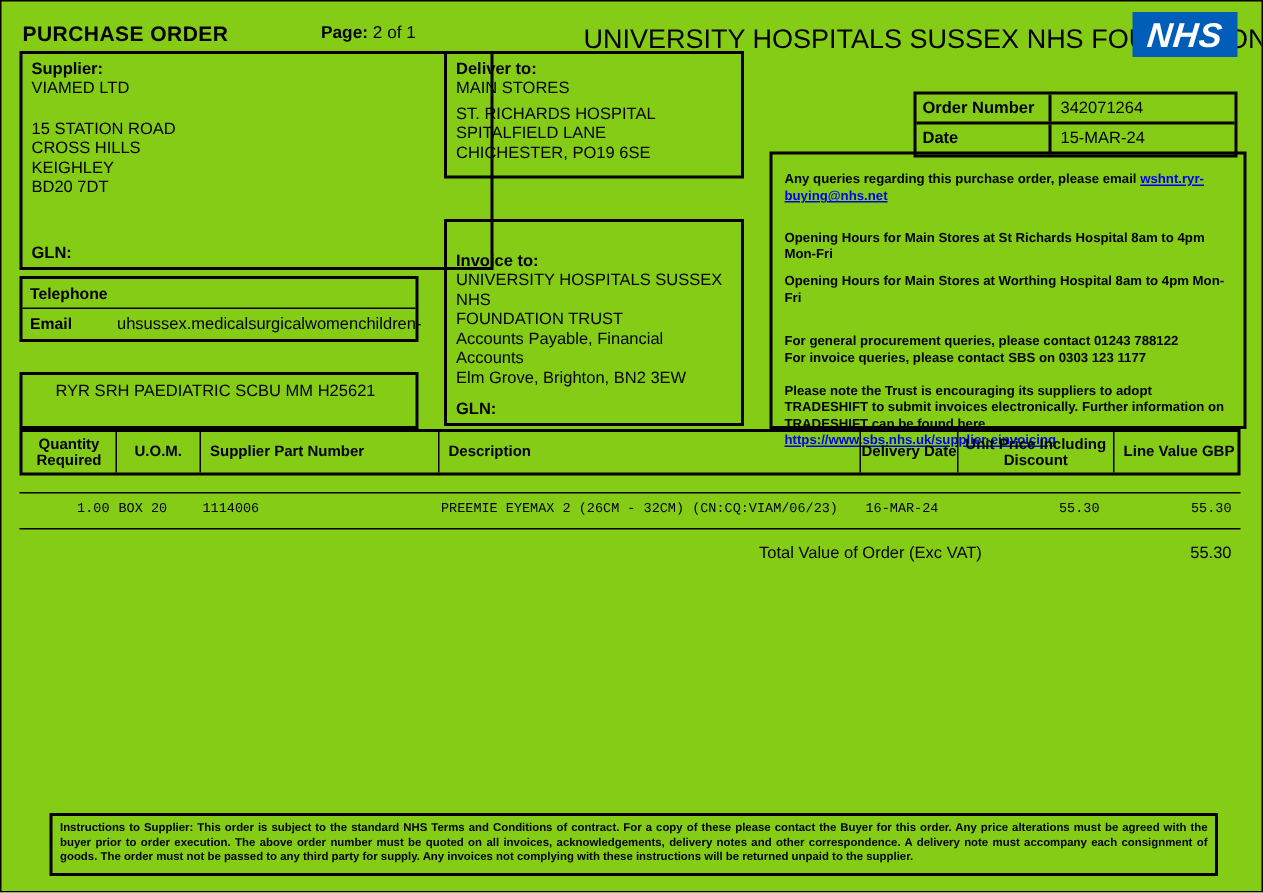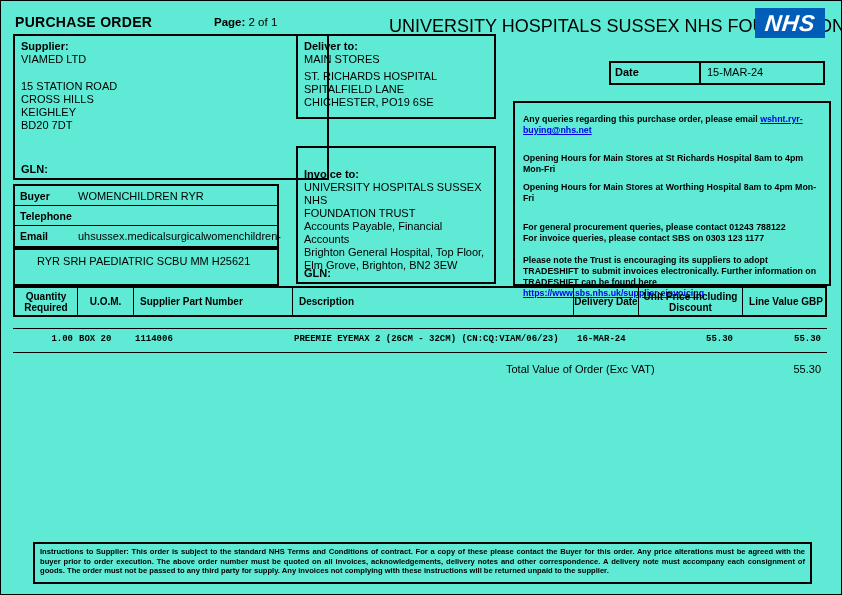--- a/index.html
+++ b/index.html
@@ -1,18 +1,18 @@
 <!DOCTYPE html>
 <html><head>
 <meta charset="utf-8">
 <style>
   * { box-sizing: border-box; }
   html,body { margin:0; padding:0; background:#fff; }
   .page {
-    position:relative; width:842px; height:595px; background:#5eead4;
+    position:relative; width:842px; height:595px; background:#84cc16;
     border:1px solid #000; overflow:hidden;
     font-family:"Liberation Sans", sans-serif; color:#000;
   }
   .abs { position:absolute; }
   .box { position:absolute; border:2px solid #000; }
 
   
   .po-title { left:14px; top:13px; font-size:14px; font-weight:bold; letter-spacing:.3px; }
   .page-info { left:213px; top:15px; font-size:11.5px; }
   .page-info b { font-weight:bold; }
@@ -76,21 +76,21 @@
   .w-part { flex:0 0 159px; }
   .w-desc { flex:0 0 281px; }
   .w-del  { flex:0 0 65px; }
   .w-unit { flex:0 0 104px; }
   .w-line { flex:0 0 86px; }
 
   .rule { position:absolute; left:12px; width:814px; height:0; border-top:1px solid #000; }
   .rule-1 { top:327px; }
   .rule-2 { top:351px; }
 
-  .mono { font-family:"Liberation Mono", "DejaVu Sans Mono", monospace; font-size:9px; white-space:nowrap;font-weight:bold; }
+  .mono { font-family:"Liberation Mono", "DejaVu Sans Mono", monospace; font-size:9px; white-space:nowrap; }
   .cell-qty  { left:12px;  top:333px; width:60px; text-align:right; }
   .cell-uom  { left:78px;  top:333px; }
   .cell-part { left:134px; top:333px; }
   .cell-desc { left:293px; top:333px; }
   .cell-del  { left:576px; top:333px; }
   .cell-unit { left:640px; top:333px; width:92px; text-align:right; }
   .cell-line { left:734px; top:333px; width:86px; text-align:right; }
 
   .total-label { left:505px; top:362px; font-size:11px; }
   .total-value { left:736px; top:362px; width:84px; text-align:right; font-size:11px; }
@@ -119,24 +119,20 @@
     <div class="line">VIAMED LTD</div>
     <div class="line" style="margin-top:14px;">15 STATION ROAD</div>
     <div class="line">CROSS HILLS</div>
     <div class="line">KEIGHLEY</div>
     <div class="line">BD20 7DT</div>
     <div class="gln">GLN:</div>
   </div>
 
   <div class="abs buyer-table">
     <div class="info-row">
-      <span class="info-label">Buyer</span>
-      <span class="info-value">WOMENCHILDREN RYR</span>
-    </div>
-    <div class="info-row">
       <span class="info-label">Telephone</span>
       <span class="info-value"></span>
     </div>
     <div class="info-row">
       <span class="info-label">Email</span>
       <span class="info-value">uhsussex.medicalsurgicalwomenchildren-</span>
     </div>
   </div>
 
   <div class="box ryr-box">
@@ -149,26 +145,29 @@
     <div class="line gap-top">ST. RICHARDS HOSPITAL</div>
     <div class="line">SPITALFIELD LANE</div>
     <div class="line">CHICHESTER, PO19 6SE</div>
   </div>
 
   <div class="box invoice-box">
     <div class="box-label">Invoice to:</div>
     <div class="line">UNIVERSITY HOSPITALS SUSSEX NHS</div>
     <div class="line">FOUNDATION TRUST</div>
     <div class="line">Accounts Payable, Financial Accounts</div>
-    <div class="line">Brighton General Hospital, Top Floor,</div>
     <div class="line">Elm Grove, Brighton, BN2 3EW</div>
     <div class="gln">GLN:</div>
   </div>
 
   <div class="abs order-table">
+    <div class="order-row">
+      <div class="order-label">Order Number</div>
+      <div class="order-value">342071264</div>
+    </div>
     <div class="order-row">
       <div class="order-label">Date</div>
       <div class="order-value">15-MAR-24</div>
     </div>
   </div>
 
   <div class="abs queries-box">
     <p class="q-mail">
       <span>Any queries regarding this purchase order, please email</span>
       <a href="#">wshnt.ryr-buying@nhs.net</a>

